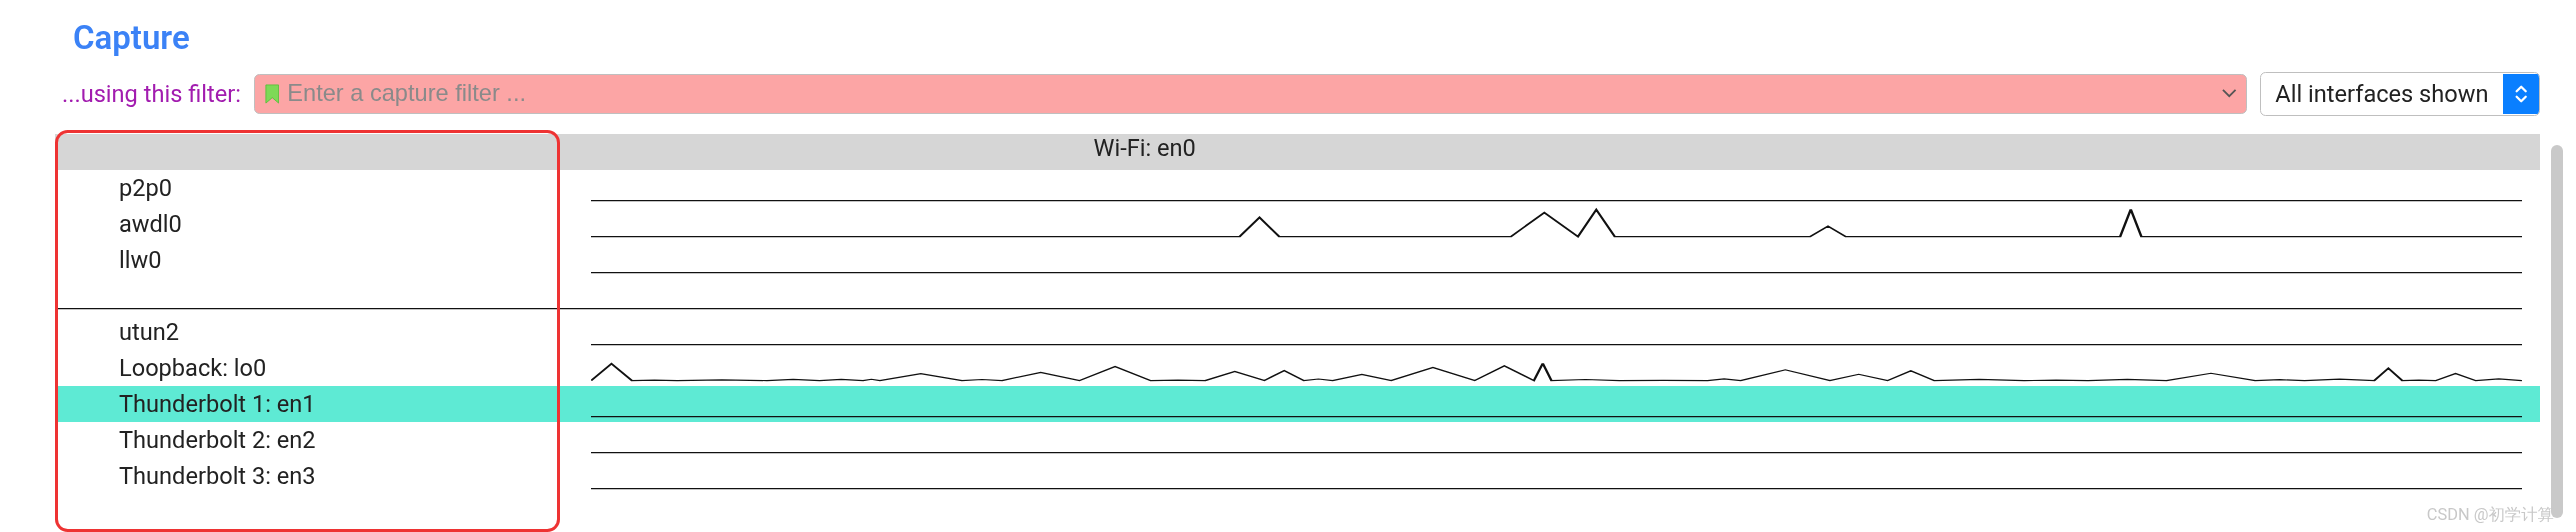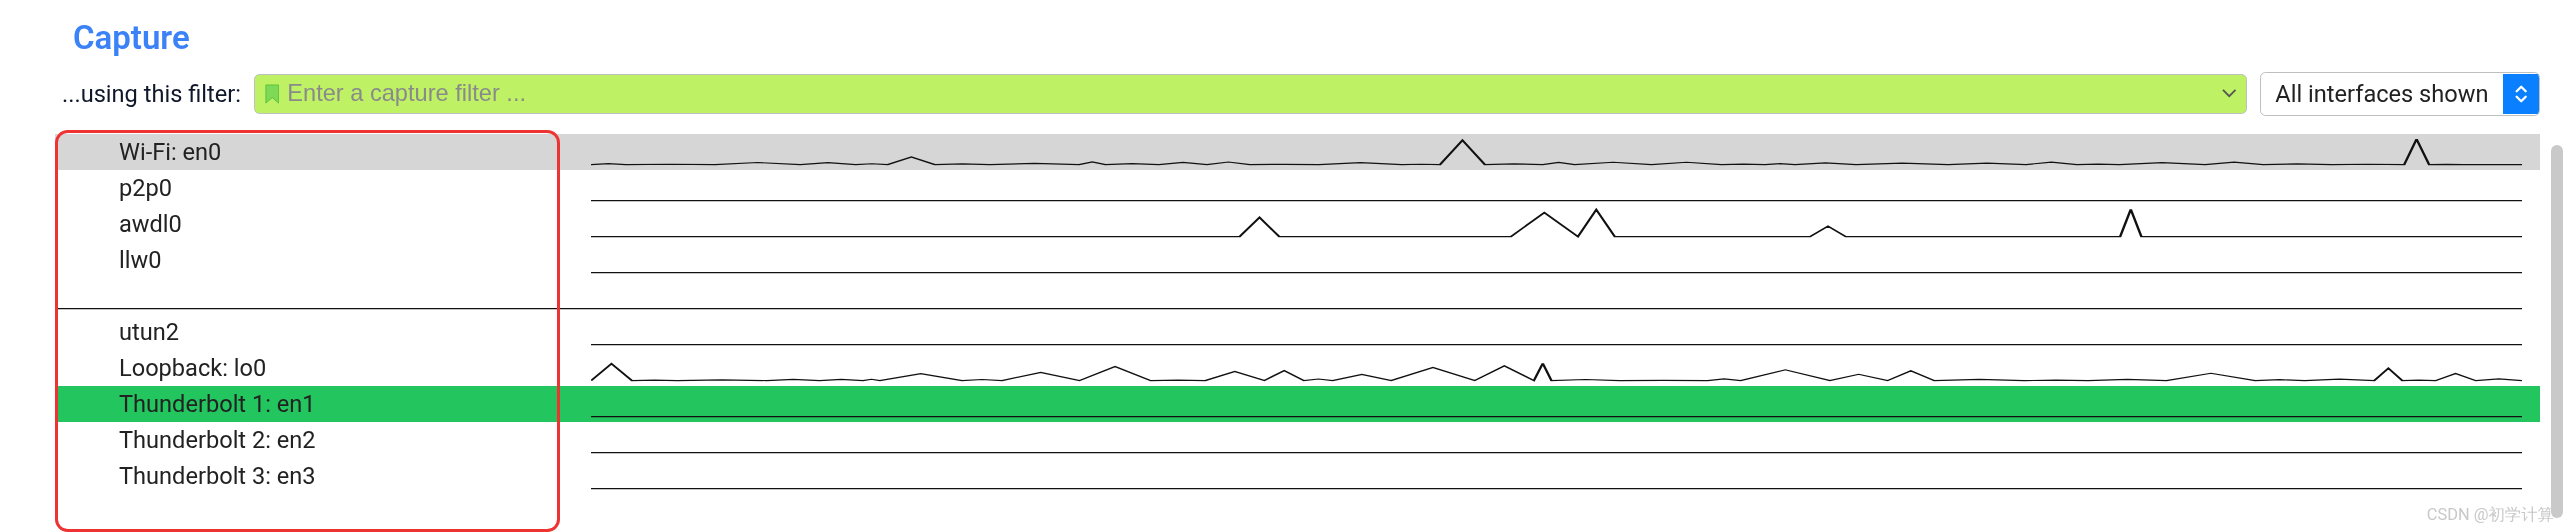--- a/index.html
+++ b/index.html
@@ -18,32 +18,32 @@
     color: #3b82f6;
     padding: 18px 0 14.5px 73px;
   }
   .filter-row {
     display: flex;
     align-items: center;
     gap: 12.7px;
     padding: 0 36px 14.5px 62px;
   }
   .filter-label {
-    color: #0f172a;
+    color: #a21caf;
     font-size: 23.6px;
     white-space: nowrap;
   }
   .filter-input-wrap {
     flex: 1;
     display: flex;
     align-items: center;
     border: 0.9px solid #bfbfbf;
     border-radius: 5.5px;
     height: 40px;
-    background: #bef264;
+    background: #fca5a5;
     padding: 0 5.5px 0 9px;
   }
   .bookmark-icon {
     width: 16.4px;
     height: 22px;
     margin-right: 7.3px;
     display: flex;
     align-items: center;
     justify-content: center;
   }
@@ -95,22 +95,22 @@
     margin: 3.6px 36px 0 55px;
     position: relative;
   }
   .list-row {
     display: flex;
     align-items: center;
     height: 36px;
     font-size: 23.6px;
     color: #222;
   }
-  .list-row.selected { background: #d6d6d6; }
-  .list-row.highlighted { background: #22c55e; }
+  .list-row.selected { background: #d6d6d6; flex-direction: column; }
+  .list-row.highlighted { background: #5eead4; }
   .iface-name {
     padding-left: 64px;
     min-width: 536px;
     white-space: nowrap;
   }
   .sparkline {
     flex: 1;
     height: 36px;
     position: relative;
     margin-right: 18px;

